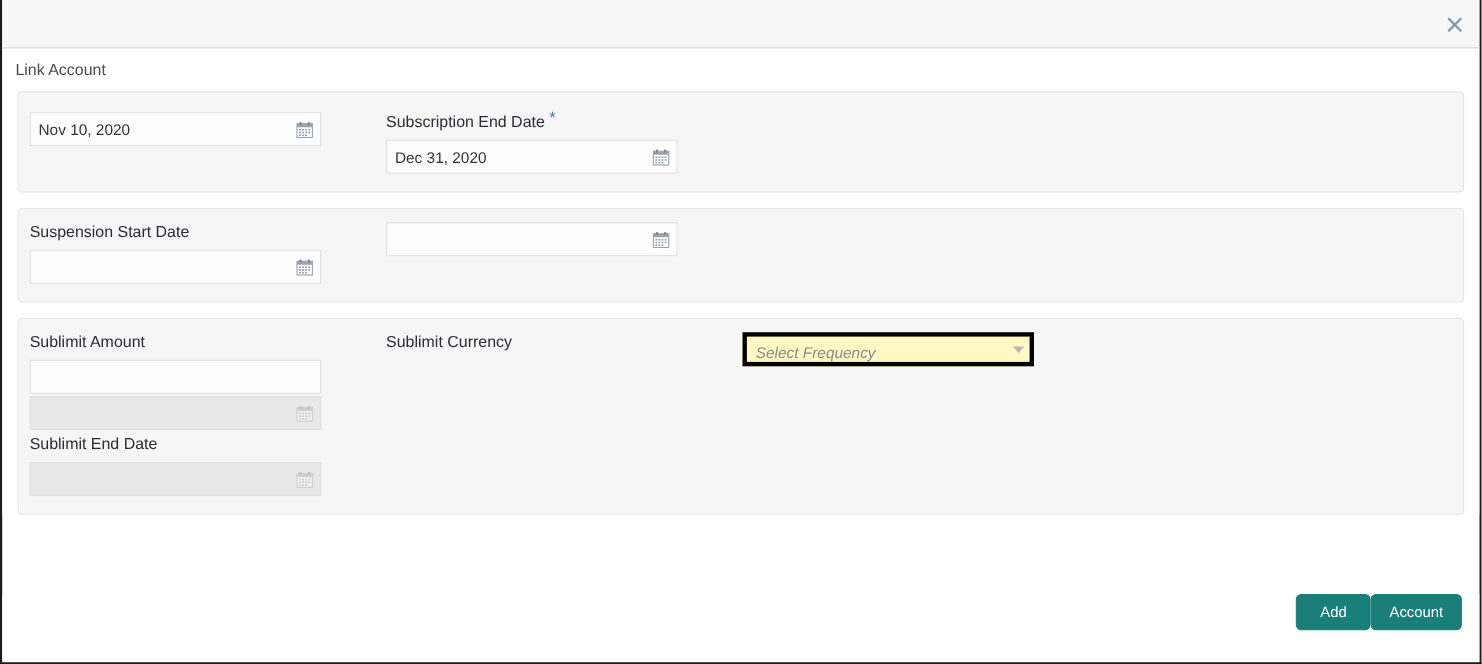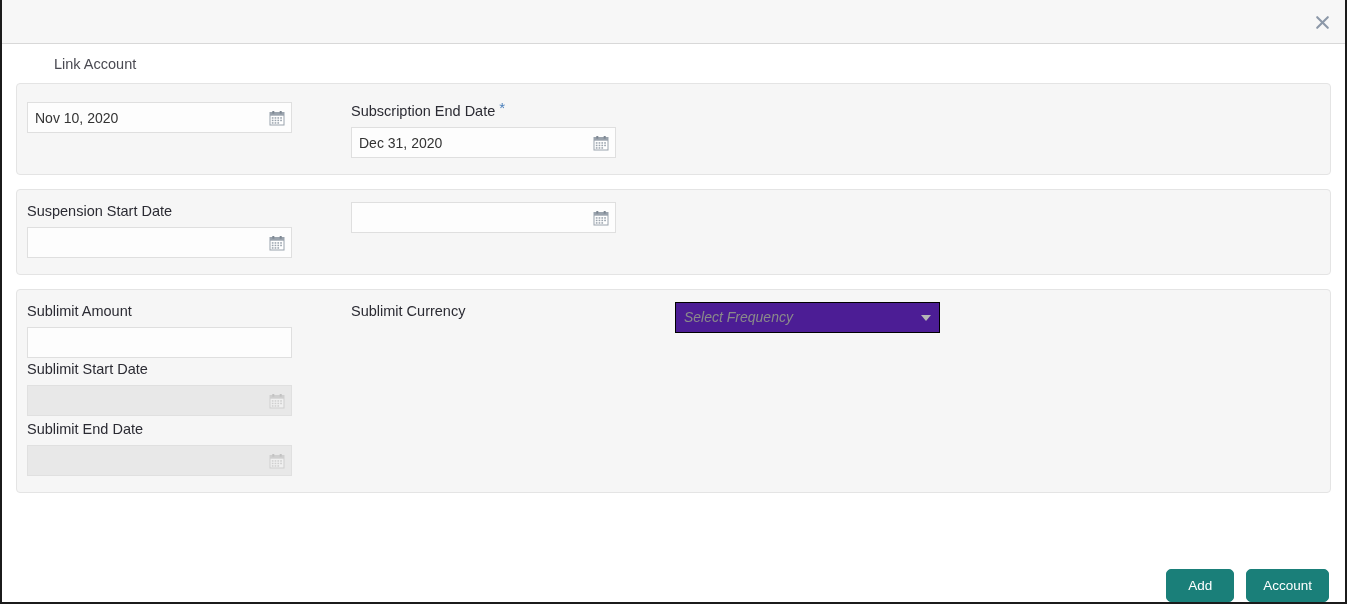--- a/index.html
+++ b/index.html
@@ -38,21 +38,20 @@
     background: transparent;
     border: none;
     padding: 0;
   }
   .close-btn svg { display: block; }
 
   
   .title-bar {
     padding: 11px 0 10px 12px;
     background: #ffffff;
-    margin-left: 40px;
   }
   .title-text {
     font-size: 14.5px;
     color: #4a4a52;
     font-family: "Liberation Sans", sans-serif;
   }
 
   
   .modal-body {
     padding: 0 14px;
@@ -146,22 +145,22 @@
 
   
   .select-wrap {
     position: relative;
     width: 265px;
     height: 31px;
   }
   .sel {
     width: 100%;
     height: 31px;
-    border: 1px solid #000000;
-    background: #4c1d95;
+    border: 4px solid #000000;
+    background: #fef9c3;
     font-family: "Liberation Sans", sans-serif;
     font-size: 14px;
     font-style: italic;
     color: #8a8a8a;
     padding: 0 26px 0 8px;
     line-height: 29px;
     white-space: nowrap;
     overflow: hidden;
   }
   .chevron {
@@ -177,24 +176,23 @@
 
   
   .footer {
     position: absolute;
     left: 0;
     right: 0;
     bottom: 0;
     height: 62px;
     background: #ffffff;
     display: flex;
-    align-items: flex-end;
+    align-items: flex-start;
     justify-content: flex-end;
     padding-right: 16px;
-    gap: 12px;
   }
   .btn {
     min-width: 68px;
     height: 33px;
     background: #1a7f79;
     color: #ffffff;
     border: 1px solid #1a7f79;
     border-radius: 5px;
     font-family: "Liberation Sans", sans-serif;
     font-size: 13.5px;
@@ -362,21 +360,20 @@
         </div>
 
         <div class="field">
           <div class="select-wrap">
             <div class="sel">Select Frequency</div>
             <span class="chevron"></span>
           </div>
         </div>
 
         <div class="field">
-          <div class="label">Sublimit Start Date</div>
           <div class="input-wrap">
             <input class="fld disabled" type="text" disabled="" value="" style="">
             <span class="icon-right">
               <svg width="16" height="16" viewBox="0 0 16 16">
                 <rect x="1" y="2.5" width="14" height="12.5" fill="#f0f0f0" stroke="#cfcfcf" stroke-width="1"></rect>
                 <rect x="1" y="2.5" width="14" height="3.2" fill="#cfcfcf"></rect>
                 <rect x="3.3" y="1" width="2" height="2.6" fill="#c2c2c2"></rect>
                 <rect x="10.7" y="1" width="2" height="2.6" fill="#c2c2c2"></rect>
                 <g fill="#cfcfcf">
                   <rect x="2.8" y="7.2" width="1.7" height="1.5"></rect>

